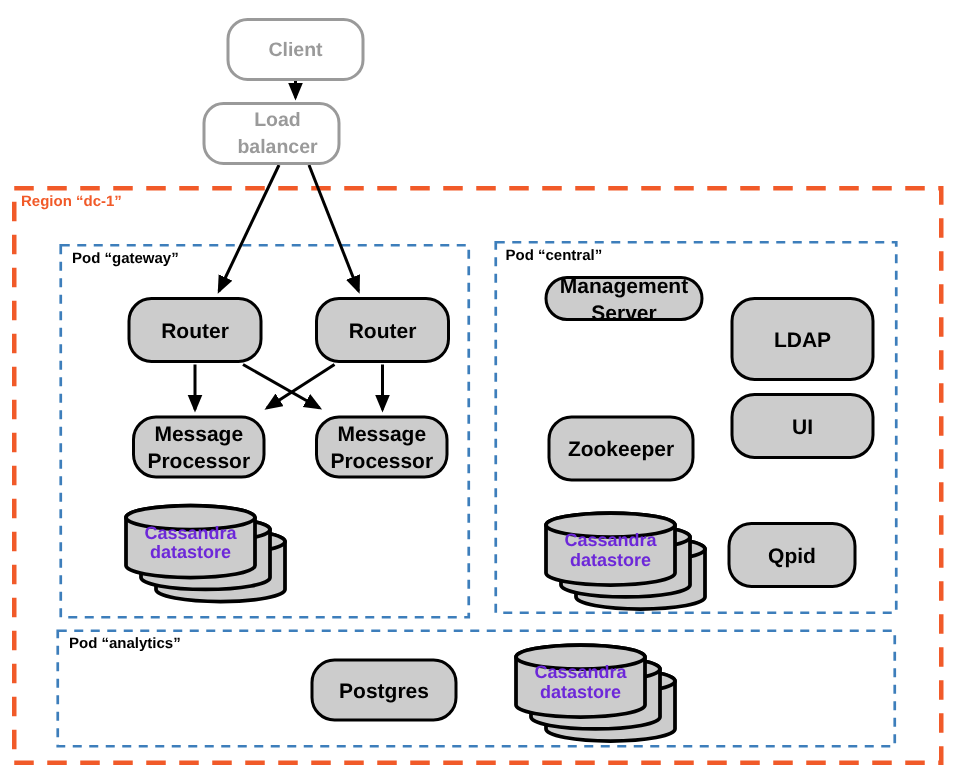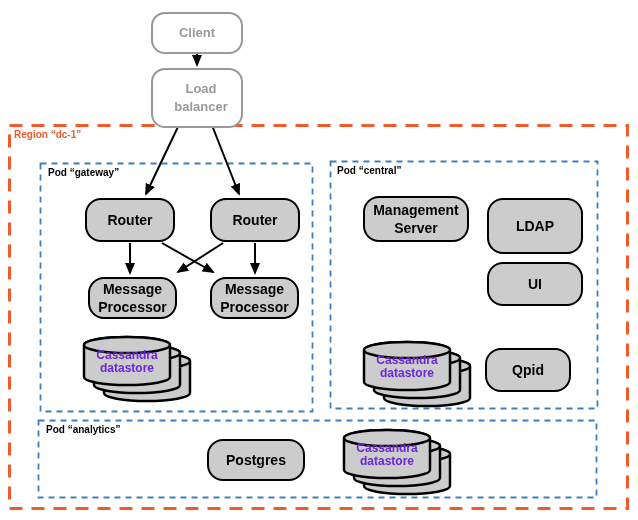--- a/index.html
+++ b/index.html
@@ -80,30 +80,31 @@
       <ellipse cx="44" cy="9" rx="43" ry="8" fill="#ccc" stroke="#000" stroke-width="2.5"></ellipse>
     </g>
   </svg>
 
   <div class="group-label region" style="left:14px; top:129px;">Region “dc-1”</div>
   <div class="group-label" style="left:48px; top:167px;">Pod “gateway”</div>
   <div class="group-label" style="left:337px; top:165px;">Pod “central”</div>
   <div class="group-label" style="left:46px; top:424px;">Pod “analytics”</div>
 
   <div class="node external" style="left:151px; top:12px; width:92px; height:42px;">Client</div>
-  <div class="node external" style="left:151px; top:68px; width:92px; height:60px;padding-left:10px;">Load balancer</div>
+  <div class="node external" style="left:135px; top:68px; width:92px; height:42px;padding-left:10px;">Load balancer</div>
 
   <div class="node" style="left:85px; top:198px; width:90px; height:44px;">Router</div>
   <div class="node" style="left:210px; top:198px; width:90px; height:44px;">Router</div>
   <div class="node" style="left:88px; top:277px; width:89px; height:42px;">Message Processor</div>
   <div class="node" style="left:210px; top:277px; width:89px; height:42px;">Message Processor</div>
   <div class="cyl-label" style="left:83px; top:349px;">Cassandra datastore</div>
 
-  <div class="node" style="left:363px; top:196px; width:106px; height:46px;">Management Server</div>
+  <div class="node" style="left:363px; top:184px; width:106px; height:30px;">Management Server</div>
   <div class="node" style="left:487px; top:198px; width:96px; height:56px;">LDAP</div>
+  <div class="node" style="left:365px; top:277px; width:98px; height:44px;">Zookeeper</div>
   <div class="node" style="left:487px; top:262px; width:96px; height:44px;">UI</div>
   <div class="cyl-label" style="left:363px; top:354px;">Cassandra datastore</div>
   <div class="node" style="left:485px; top:348px; width:86px; height:44px;">Qpid</div>
 
   <div class="node" style="left:207px; top:439px; width:98px; height:42px;text-align:center;">Postgres</div>
   <div class="cyl-label" style="left:343px; top:442px;">Cassandra datastore</div>
 
 </div>
 
 </body></html>

